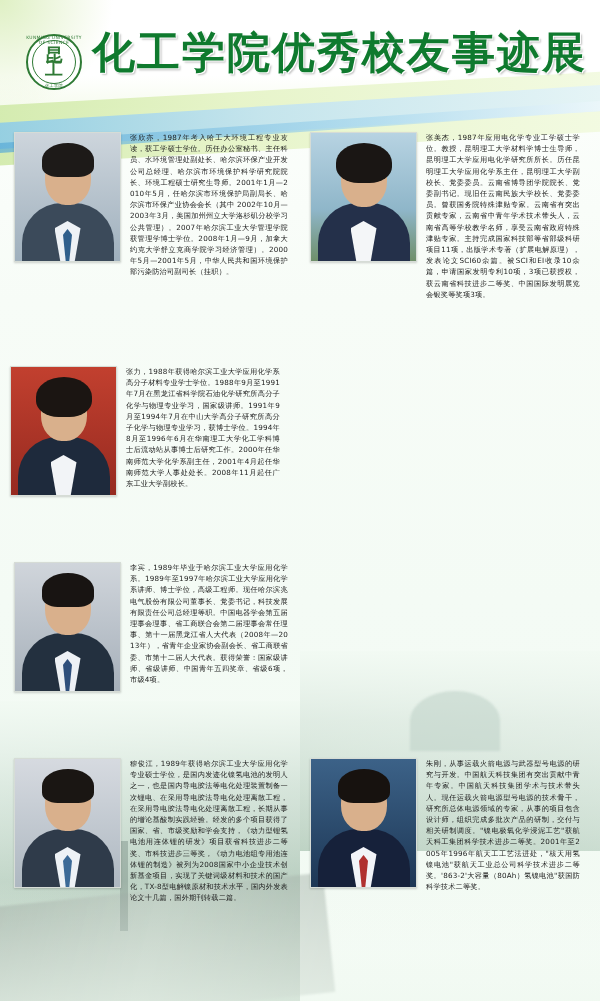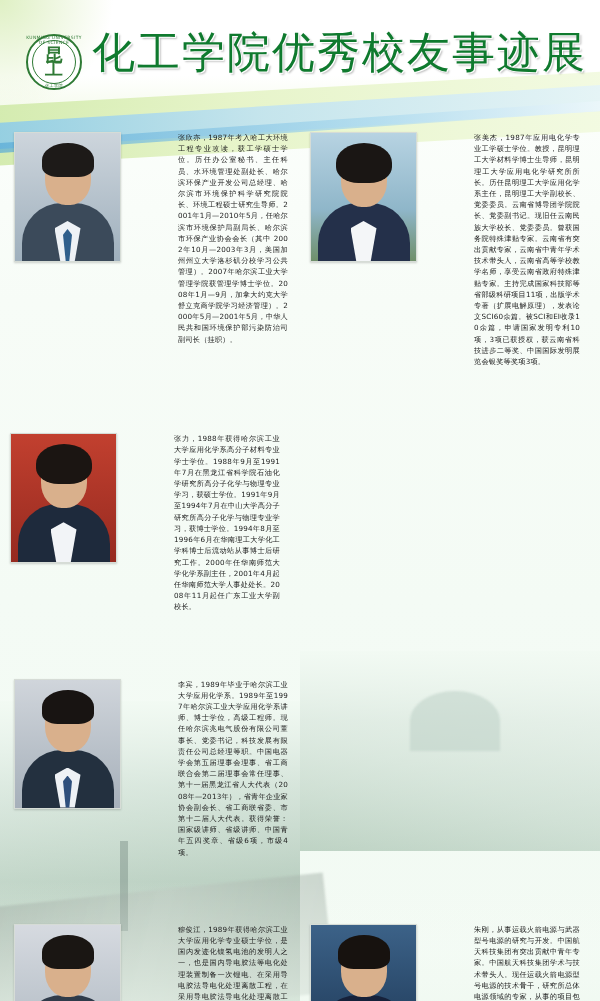--- a/index.html
+++ b/index.html
@@ -197,21 +197,21 @@
     color: #2f7a35;
     font-family: "DejaVu Sans", sans-serif;
   }
   .title {
     position: absolute;
     left: 92px;
     top: 24px;
     width: 490px;
     font-family: "DejaVu Sans", sans-serif;
     font-size: 43px;
-    font-weight: normal;
+    font-weight: bold;
     letter-spacing: 2px;
     color: #0f7a2e;
     text-shadow:
        1px 1px 0 #ffffff,
        2px 2px 2px rgba(0,0,0,0.25);
     white-space: nowrap;
   }
 
   
   .grid {
@@ -224,21 +224,20 @@
   .row {
     display: flex;
     width: 600px;
   }
   .cell {
     display: flex;
     width: 300px;
     box-sizing: border-box;
     padding: 0 12px 0 14px;
     align-items: flex-start;
-    gap: 48px;
   }
   .cell.right {
     padding-left: 10px;
     padding-right: 20px;
   }
   .portrait {
     width: 105px;
     height: 128px;
     flex: 0 0 105px;
     border: 1px solid #d6dcd6;
@@ -376,21 +375,21 @@
 
     <div class="row">
       <div class="cell right">
         <div class="portrait">
           <div class="bgfill" style="background:linear-gradient(180deg,#c2402f 0%,#962a20 100%)"></div>
           <div class="body" style="background:#1e2a3c"></div>
           <div class="shirt" style="background:#f2f4f7"></div>
           <div class="head" style="top:18px"></div>
           <div class="hair" style="background:#1b1512;height:40px;width:56px;margin-left:-28px;border-radius:50% 50% 40% 40%"></div>
         </div>
-        <div class="bio">张力，1988年获得哈尔滨工业大学应用化学系高分子材料专业学士学位。1988年9月至1991年7月在黑龙江省科学院石油化学研究所高分子化学与物理专业学习，获硕士学位。1991年9月至1994年7月在中山大学高分子研究所高分子化学与物理专业学习，获博士学位。1994年8月至1996年6月在华南理工大学化工学科博士后流动站从事博士后研究工作。2000年任华南师范大学化学系副主任，2001年4月起任华南师范大学人事处处长。2008年11月起任广东工业大学副校长。</div>
+        <div class="bio">张力，1988年获得哈尔滨工业大学应用化学系高分子材料专业学士学位。1988年9月至1991年7月在黑龙江省科学院石油化学研究所高分子化学与物理专业学习，国家级讲师。1991年9月至1994年7月在中山大学高分子研究所高分子化学与物理专业学习，获博士学位。1994年8月至1996年6月在华南理工大学化工学科博士后流动站从事博士后研究工作。2000年任华南师范大学化学系副主任，2001年4月起任华南师范大学人事处处长。2008年11月起任广东工业大学副校长。</div>
       </div>
     </div>
 
     <div class="row-spacer"></div>
 
     <div class="row">
       <div class="cell">
         <div class="portrait">
           <div class="bgfill" style="background:linear-gradient(180deg,#d0d5db 0%,#a6b0ba 100%)"></div>
           <div class="body" style="background:#23303f"></div>

